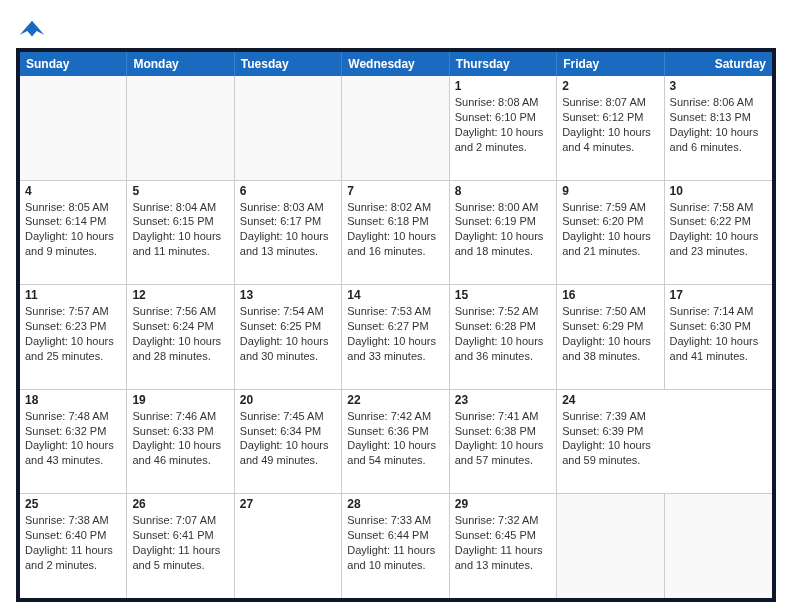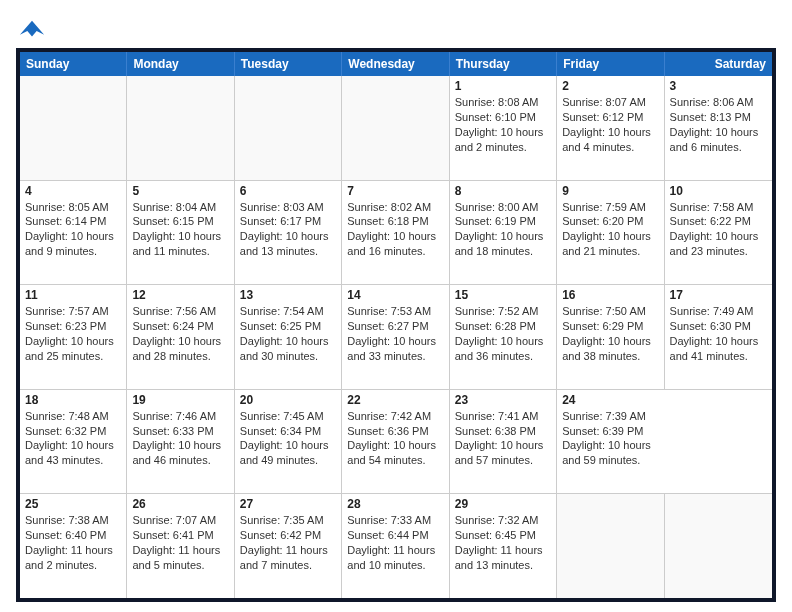--- a/index.html
+++ b/index.html
@@ -262,21 +262,21 @@
           </div>
           <div class="cal-cell">
             <div class="day-num">16</div>
             <div class="day-info">Sunrise: 7:50 AM
 Sunset: 6:29 PM
 Daylight: 10 hours
 and 38 minutes.</div>
           </div>
           <div class="cal-cell">
             <div class="day-num">17</div>
-            <div class="day-info">Sunrise: 7:49 AM
+            <div class="day-info">Sunrise: 7:14 AM
 Sunset: 6:30 PM
 Daylight: 10 hours
 and 41 minutes.</div>
           </div>
         </div>
         <div class="cal-row">
           <div class="cal-cell">
             <div class="day-num">18</div>
             <div class="day-info">Sunrise: 7:48 AM
 Sunset: 6:32 PM
@@ -329,24 +329,20 @@
           </div>
           <div class="cal-cell">
             <div class="day-num">26</div>
             <div class="day-info">Sunrise: 7:07 AM
 Sunset: 6:41 PM
 Daylight: 11 hours
 and 5 minutes.</div>
           </div>
           <div class="cal-cell">
             <div class="day-num">27</div>
-            <div class="day-info">Sunrise: 7:35 AM
-Sunset: 6:42 PM
-Daylight: 11 hours
-and 7 minutes.</div>
           </div>
           <div class="cal-cell">
             <div class="day-num">28</div>
             <div class="day-info">Sunrise: 7:33 AM
 Sunset: 6:44 PM
 Daylight: 11 hours
 and 10 minutes.</div>
           </div>
           <div class="cal-cell">
             <div class="day-num">29</div>

